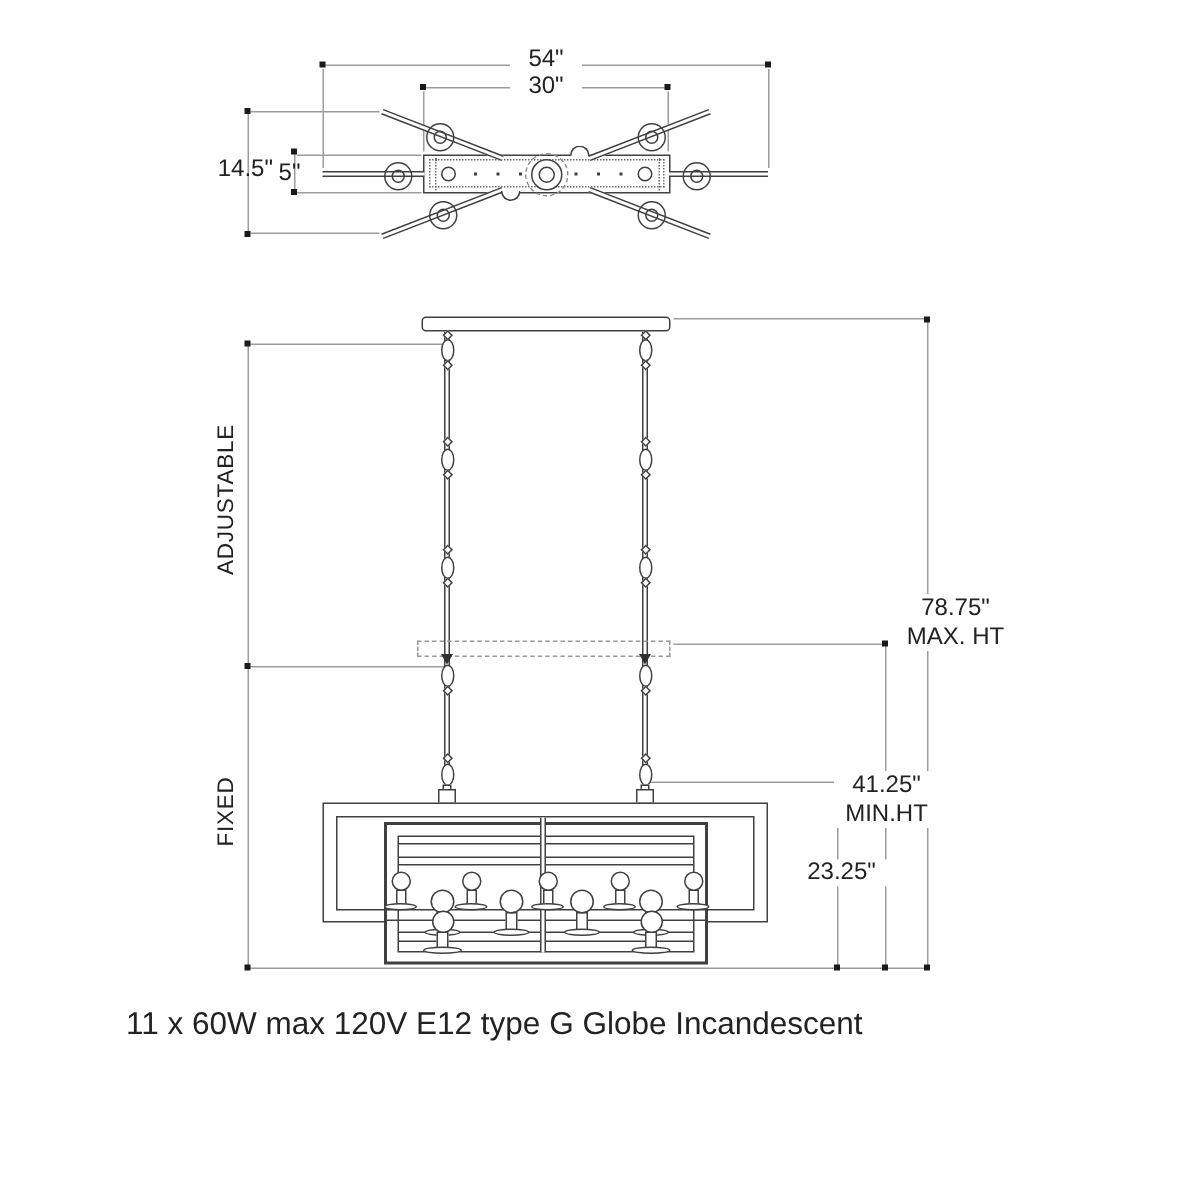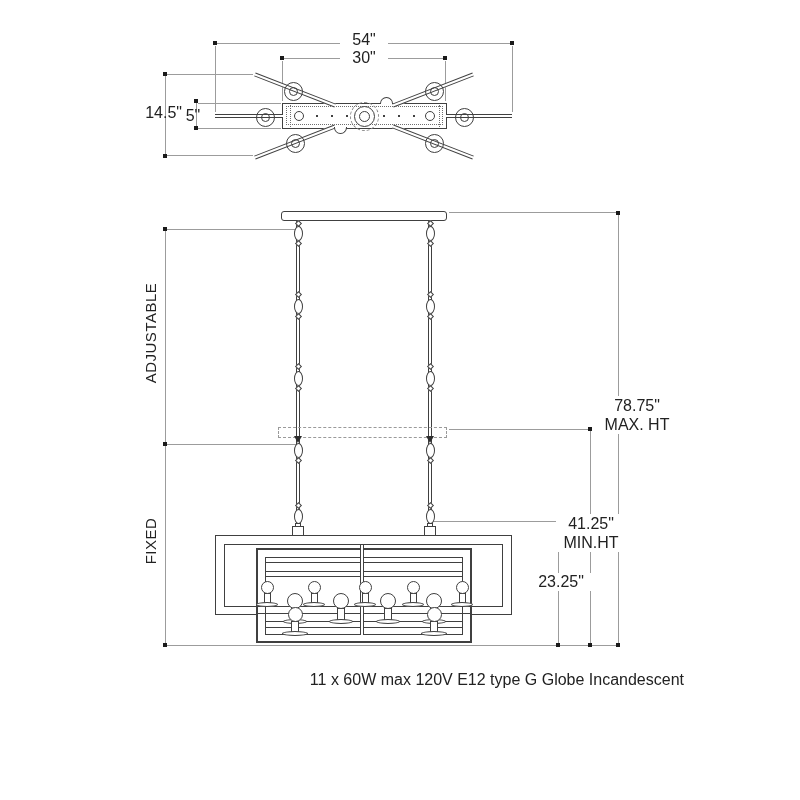--- a/index.html
+++ b/index.html
@@ -31,21 +31,21 @@
   .arrowD{width:0;height:0;border-left:4.5px solid transparent;border-right:4.5px solid transparent;border-top:7px solid #2f2f2f;}
   .dashBar{border:1.3px dashed #9a9a9a;background:transparent;}
   .thin{border:1.2px solid var(--line);background:#fff;}
   .hl{height:0;border-top:1.2px solid var(--line);}
   .globe{border:1.3px solid var(--line);border-radius:50%;background:#fff;}
   .plate{height:5px;border:1.2px solid var(--line);border-radius:50%;background:#fff;}
   
   .lab{font-size:16px;line-height:18px;color:var(--txt);background:#fff;white-space:nowrap;text-align:center;}
   .labV{font-size:15px;letter-spacing:0.5px;color:var(--txt);text-align:center;transform:rotate(-90deg);}
   .lab2{font-size:16px;line-height:19px;color:var(--txt);background:#fff;text-align:center;white-space:nowrap;}
-  .cap{font-size:16px;color:var(--txt);text-align:right;white-space:nowrap;}
+  .cap{font-size:21px;color:var(--txt);text-align:left;white-space:nowrap;}
 </style>
 </head>
 <body>
 
 <div class="canvas">
 
   <div class="abs hd" style="left:215px;top:43px;width:297px;"></div>
   <div class="abs hd" style="left:282px;top:58px;width:163px;"></div>
   <div class="abs vd" style="left:215px;top:46px;height:66px;"></div>
   <div class="abs vd" style="left:512px;top:46px;height:66px;"></div>

